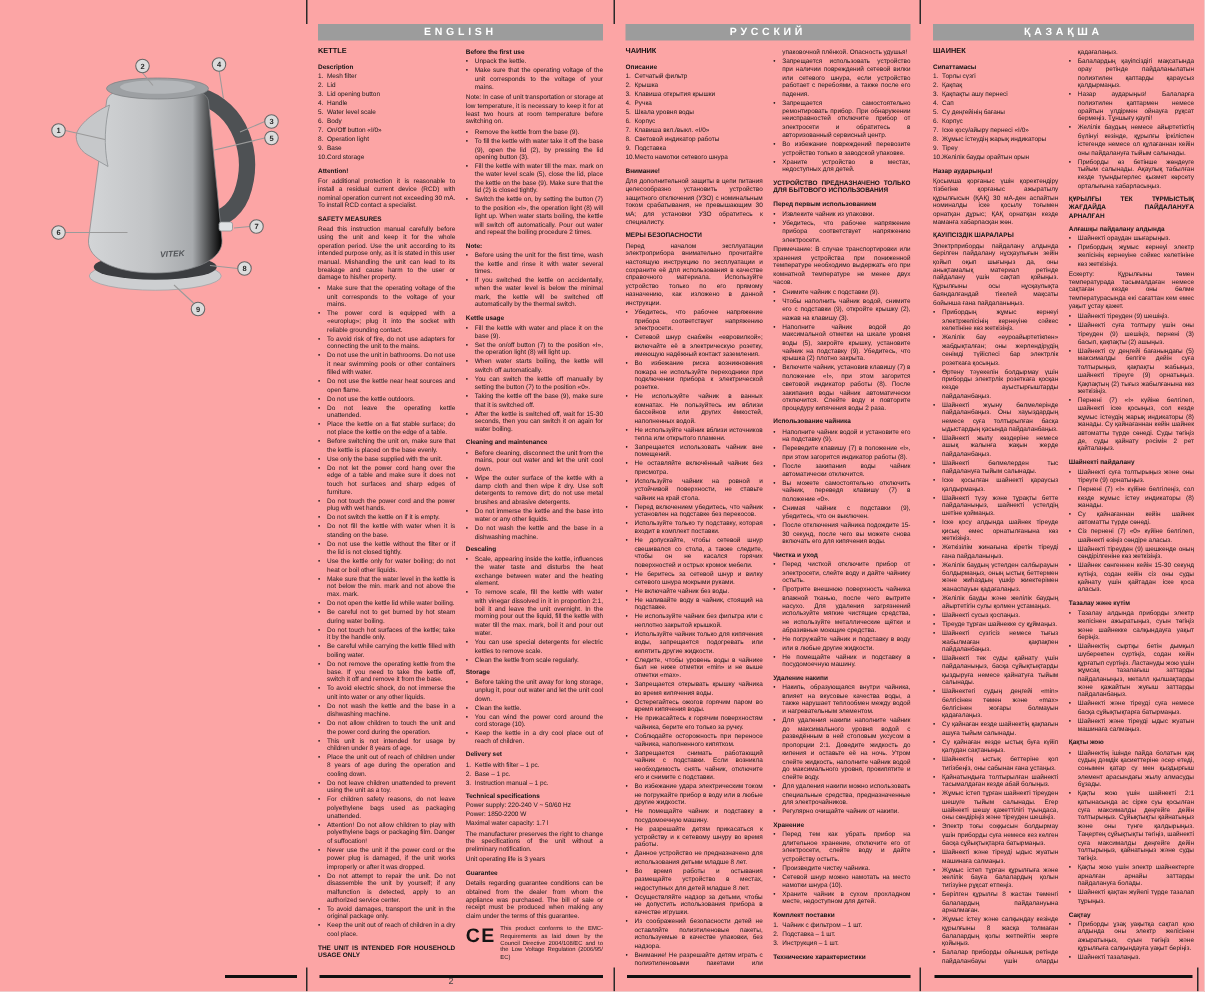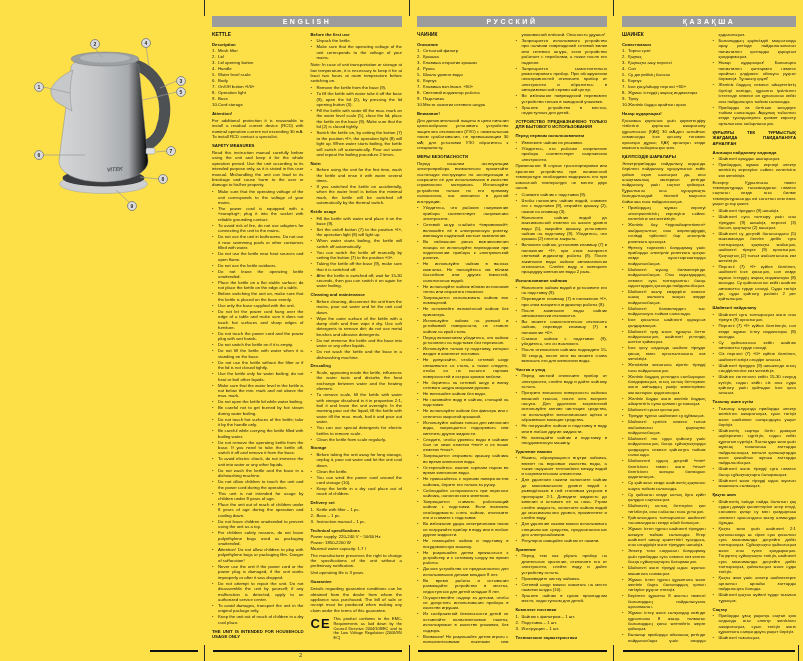--- a/index.html
+++ b/index.html
@@ -1,16 +1,16 @@
 <!DOCTYPE html>
 <html><head>
 <meta charset="utf-8">
 <style>
   html,body{margin:0;padding:0;background:#e8e8e8;}
-  .page{position:relative;width:803px;height:661px;background:#fde047;overflow:hidden;
+  .page{position:relative;width:803px;height:661px;background:#fca5a5;overflow:hidden;
         font-family:"Liberation Sans",sans-serif;color:#141414;}
   
   .cm{position:absolute;width:1px;background:#2a2a2a;}
   .rule{position:absolute;top:650px;height:2px;background:#101010;}
   .fold{position:absolute;top:652px;font-size:6px;color:#444;}
   
   .illus{position:absolute;left:30px;top:38px;}
   
   .mcol{position:absolute;top:16px;}
   .mhead{height:11px;line-height:11px;background:#9c9c9c;color:#ffffff;text-align:center;

